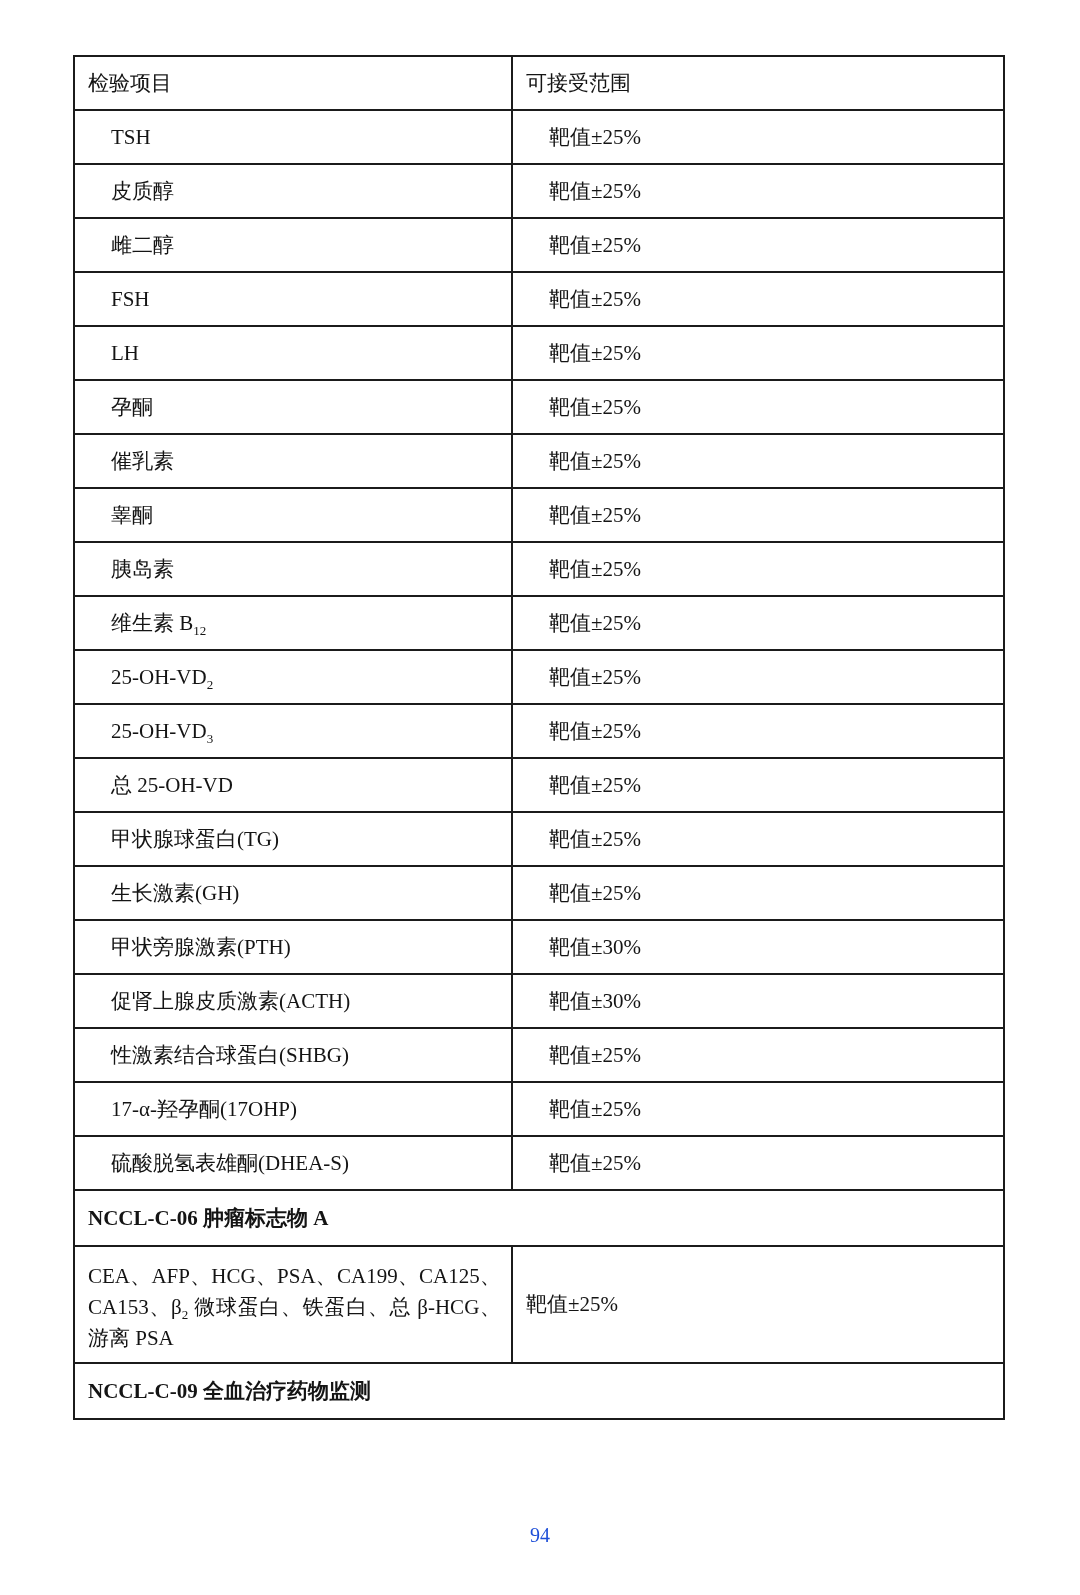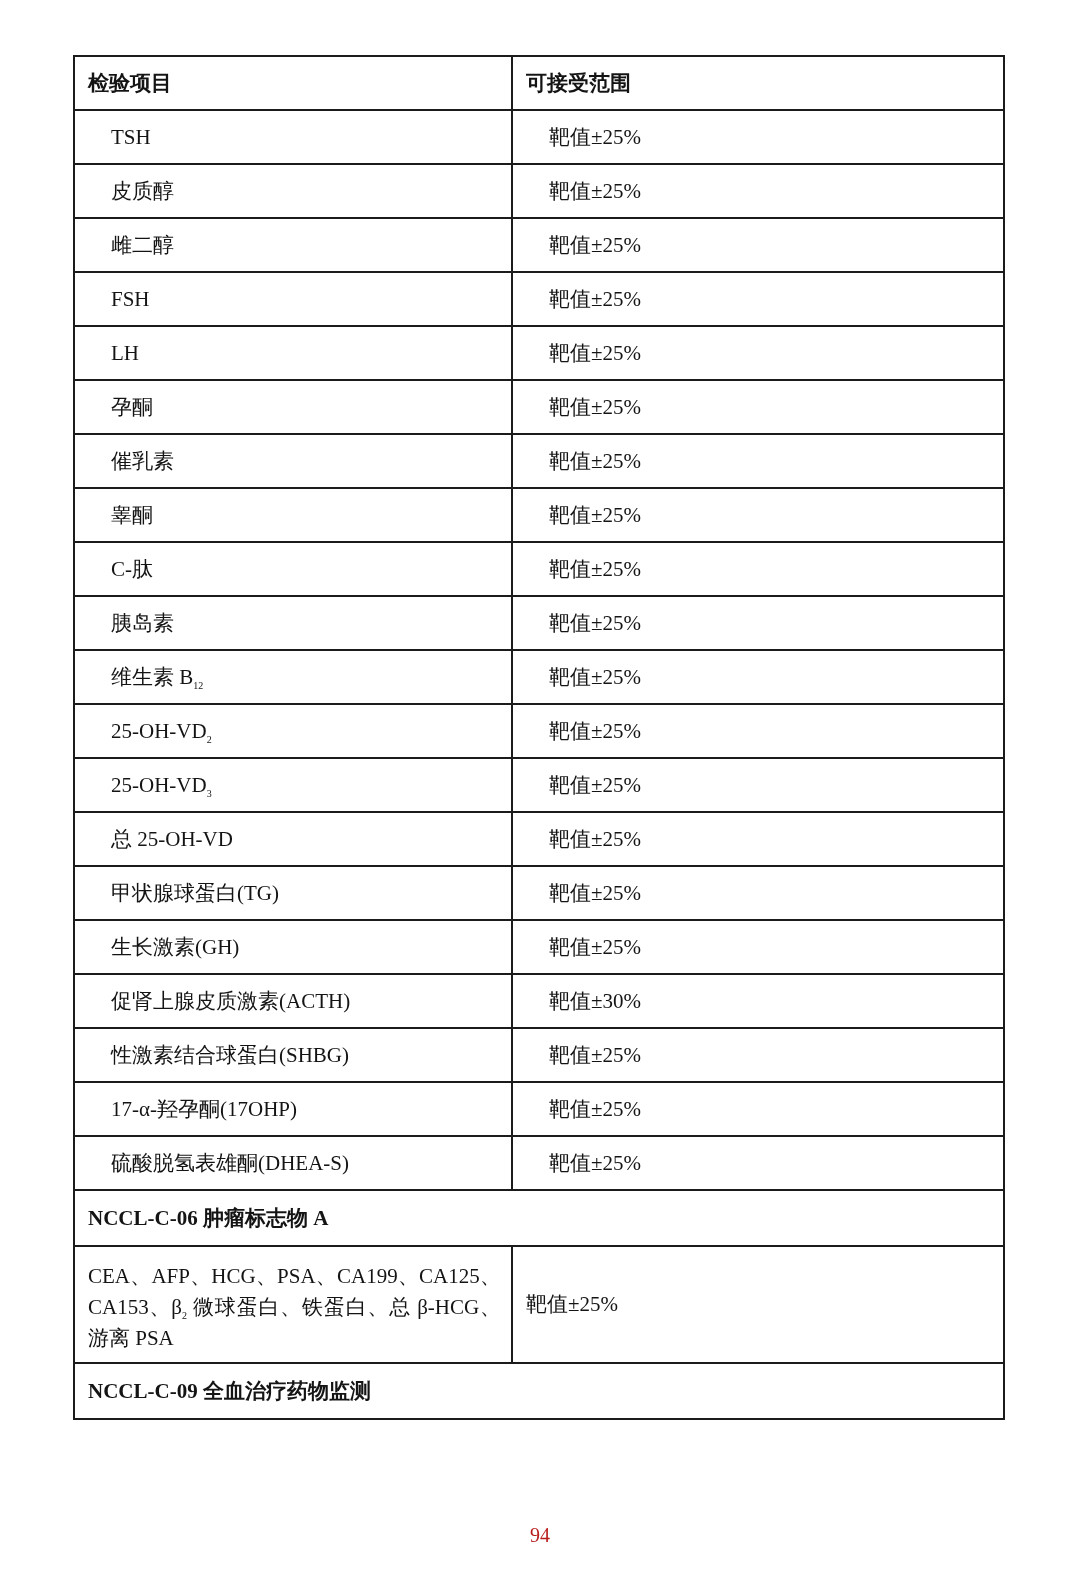--- a/index.html
+++ b/index.html
@@ -30,47 +30,47 @@
     border: 2px solid #1b1b1b;
     padding: 2px 10px 2px 13px;
     font-size: 21px;
     line-height: 1.35;
     text-align: left;
     vertical-align: middle;
     background: #ffffff;
     font-weight: normal;
   }
   table.acceptance th {
-    font-weight: bold;
+    font-weight: normal;
     height: 48px;
   }
   tr.item-row td { height: 48px; padding-left: 36px; }
   tr.section-row td {
     font-weight: bold;
     height: 50px;
   }
   tr.multi-row td.cell-item {
     height: 91px;
     padding-top: 14px;
     padding-bottom: 8px;
     text-align: justify;
     line-height: 31px;
   }
   sub {
-    font-size: 10px;
+    font-size: 13px;
     line-height: 0;
   }
   .page-number {
     position: absolute;
     left: 0;
     top: 1524px;
     width: 1080px;
     text-align: center;
     font-size: 20px;
-    color: #b91c1c;
+    color: #1d4ed8;
   }
 </style>
 </head>
 <body>
 
 <div class="sheet">
 
   <table class="acceptance">
     <colgroup>
         <col class="c1">
@@ -108,24 +108,20 @@
       </tr>
       <tr class="item-row">
         <td class="cell-item"><span>催乳素</span></td>
         <td class="cell-value">靶值±25%</td>
       </tr>
       <tr class="item-row">
         <td class="cell-item"><span>睾酮</span></td>
         <td class="cell-value">靶值±25%</td>
       </tr>
       <tr class="item-row">
-        <td class="cell-item"><span>C-肽</span></td>
-        <td class="cell-value">靶值±25%</td>
-      </tr>
-      <tr class="item-row">
         <td class="cell-item"><span>胰岛素</span></td>
         <td class="cell-value">靶值±25%</td>
       </tr>
       <tr class="item-row">
         <td class="cell-item"><span>维生素 B</span><sub>12</sub></td>
         <td class="cell-value">靶值±25%</td>
       </tr>
       <tr class="item-row">
         <td class="cell-item"><span>25-OH-VD</span><sub>2</sub></td>
         <td class="cell-value">靶值±25%</td>
@@ -138,20 +134,24 @@
         <td class="cell-item"><span>总 25-OH-VD</span></td>
         <td class="cell-value">靶值±25%</td>
       </tr>
       <tr class="item-row">
         <td class="cell-item"><span>甲状腺球蛋白(TG)</span></td>
         <td class="cell-value">靶值±25%</td>
       </tr>
       <tr class="item-row">
         <td class="cell-item"><span>生长激素(GH)</span></td>
         <td class="cell-value">靶值±25%</td>
+      </tr>
+      <tr class="item-row">
+        <td class="cell-item"><span>甲状旁腺激素(PTH)</span></td>
+        <td class="cell-value">靶值±30%</td>
       </tr>
       <tr class="item-row">
         <td class="cell-item"><span>促肾上腺皮质激素(ACTH)</span></td>
         <td class="cell-value">靶值±30%</td>
       </tr>
       <tr class="item-row">
         <td class="cell-item"><span>性激素结合球蛋白(SHBG)</span></td>
         <td class="cell-value">靶值±25%</td>
       </tr>
       <tr class="item-row">

